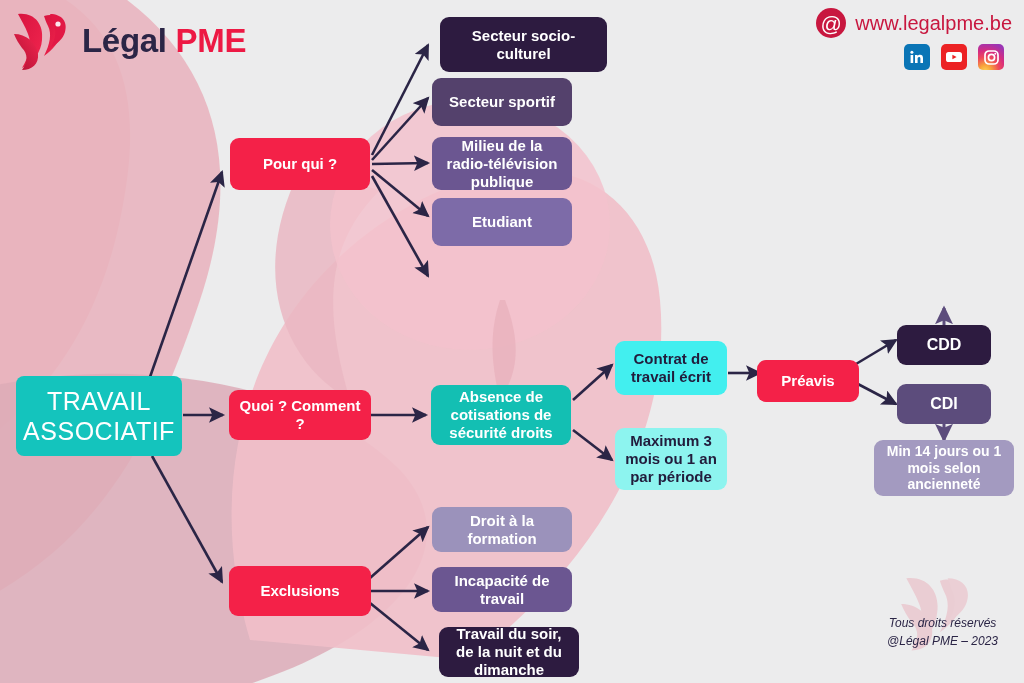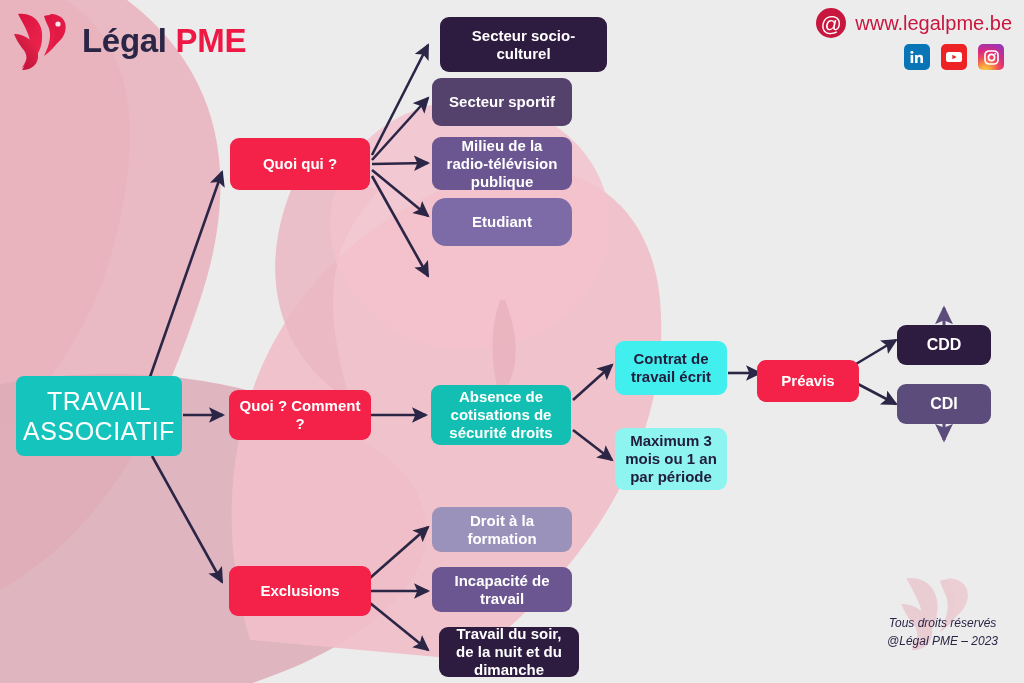--- a/index.html
+++ b/index.html
@@ -116,21 +116,21 @@
     letter-spacing: 0.5px;
     line-height: 1.22;
   }
   .node-red   { background: #f42148; font-size: 15px; }
   .node-teal  { background: #13bfb3; font-size: 15px; }
   .node-cyan1 { background: #42efef; color:#221c3c; font-size: 15px; }
   .node-cyan2 { background: #8df4ef; color:#221c3c; font-size: 15px; }
   .node-p1 { background: #2d1b40; font-size: 15px; }
   .node-p2 { background: #54416c; font-size: 15px; }
   .node-p3 { background: #6b5691; font-size: 15px; }
-  .node-p4 { background: #7d6ba8; font-size: 15px; border-radius: 14px; }
+  .node-p4 { background: #7d6ba8; font-size: 15px; }
   .node-p5 { background: #9b92bb; font-size: 15px; }
   .node-p6 { background: #7a6aa5; font-size: 14px; }
   .node-p7 { background: #a39ac0; font-size: 14px; }
 
   
   #footer-credit {
     position: absolute;
     right: 26px; bottom: 32px;
     text-align: center;
     font-style: italic;
@@ -268,21 +268,21 @@
 
     <g stroke="#5c4c7c" stroke-width="3" fill="none" marker-end="url(#ahp)">
       <path d="M 944 327 L 944 308"></path>
       <path d="M 944 424 L 944 440"></path>
     </g>
   </svg>
 
   <div class="node node-root" style="left:16px; top:376px; width:166px; height:80px; white-space:pre-line;">TRAVAIL
 ASSOCIATIF</div>
 
-  <div class="node node-red" style="left:230px; top:138px; width:140px; height:52px;">Quoi qui ?</div>
+  <div class="node node-red" style="left:230px; top:138px; width:140px; height:52px;">Pour qui ?</div>
 
   <div class="node node-p1" style="left:432px; top:17px; width:167px; height:55px;margin-left:8px;">Secteur socio-culturel</div>
 
   <div class="node node-p2" style="left:432px; top:78px; width:140px; height:48px;">Secteur sportif</div>
 
   <div class="node node-p3" style="left:432px; top:137px; width:140px; height:53px;">Milieu de la radio-télévision publique</div>
 
   <div class="node node-p4" style="left:432px; top:198px; width:140px; height:48px;">Etudiant</div>
 
 
@@ -294,20 +294,21 @@
 
   <div class="node node-cyan2" style="left:615px; top:428px; width:112px; height:62px;">Maximum 3 mois ou 1 an par période</div>
 
   <div class="node node-red" style="left:757px; top:360px; width:102px; height:42px;">Préavis</div>
 
   <div class="node node-p1" style="left:897px; top:325px; width:94px; height:40px; font-size:16px;">CDD</div>
 
   <div class="node" style="left:897px; top:384px; width:94px; height:40px; background:#5c4c7c; font-size:16px;">CDI</div>
 
 
+  <div class="node node-p7" style="left:874px; top:440px; width:140px; height:56px;">Min 14 jours ou 1 mois selon ancienneté</div>
 
   <div class="node node-red" style="left:229px; top:566px; width:142px; height:50px;">Exclusions</div>
 
   <div class="node node-p5" style="left:432px; top:507px; width:140px; height:45px;">Droit à la formation</div>
 
   <div class="node node-p3" style="left:432px; top:567px; width:140px; height:45px;">Incapacité de travail</div>
 
   <div class="node node-p1" style="left:432px; top:627px; width:140px; height:50px;margin-left:7px;">Travail du soir, de la nuit et du dimanche</div>
 
   <svg id="footer-watermark" viewBox="0 0 62 66" xmlns="http://www.w3.org/2000/svg">

